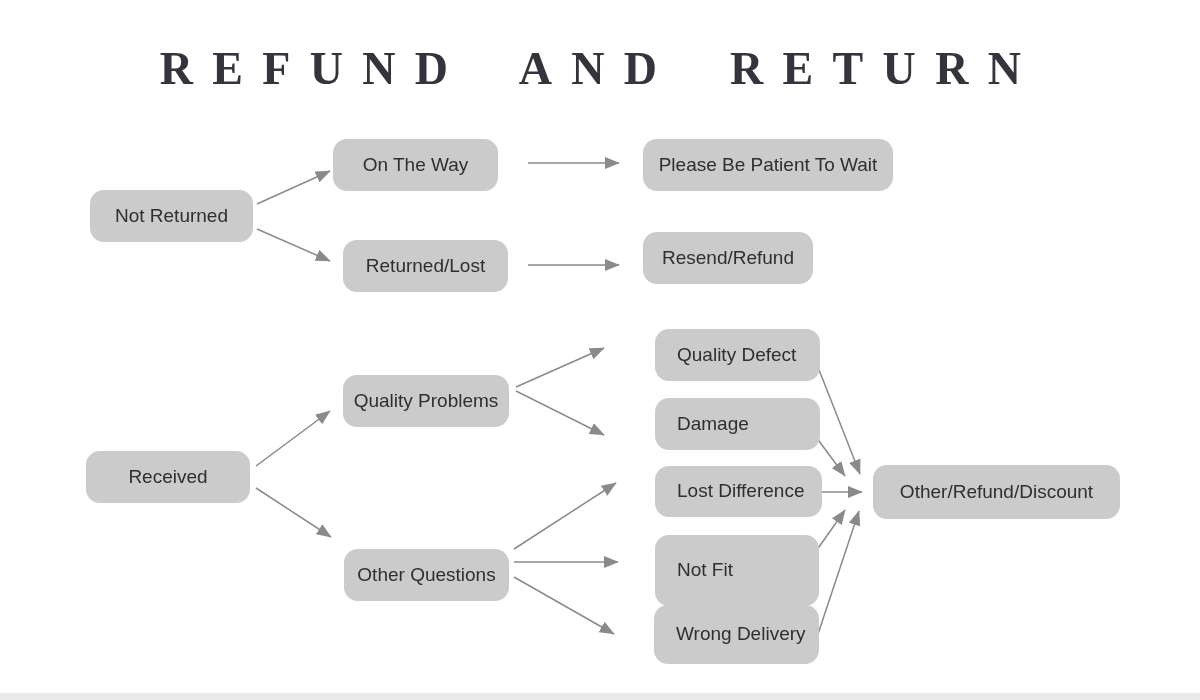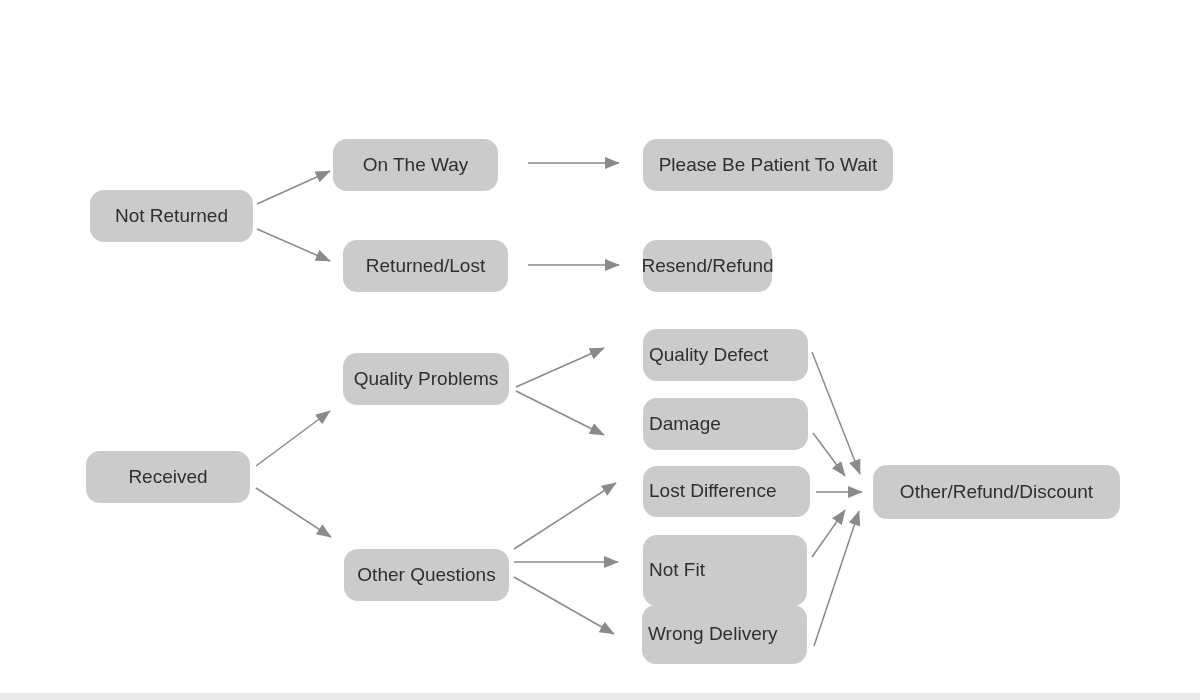--- a/index.html
+++ b/index.html
@@ -40,35 +40,37 @@
     display: flex;
     align-items: center;
     justify-content: center;
     color: var(--node-text, #2f2f2f);
     font-size: 19px;
     line-height: 1.1;
     white-space: nowrap;
   }
   .node.left {
     justify-content: flex-start;
-    padding-left: 6px;
+    padding-left: 22px;
+    margin-left: 12px;
   }
   .bottom-strip {
     position: absolute;
     left: 0;
     bottom: 0;
     width: 100%;
     height: 7px;
     background: var(--strip, #e9e9e9);
   }
 </style>
 </head>
 <body>
 
 <div class="stage" style="--bg: #ffffff; --node-fill: #cbcbcb; --node-text: #2f2f2f; --title-text: #34343c; --strip: #e9e9e9;">
+  <div class="title">REFUND AND RETURN</div>
 
   <svg id="edge-layer" width="1200" height="700" viewBox="0 0 1200 700" xmlns="http://www.w3.org/2000/svg">
     <defs>
       <marker id="arrowhead-marker" markerWidth="10" markerHeight="8" refX="9.5" refY="4" orient="auto" markerUnits="strokeWidth">
         <path d="M0,0 L10,4 L0,8 Z" fill="#8a8a8a"></path>
       </marker>
     </defs>
     <g id="edge-group">
         <line x1="257" y1="204" x2="330" y2="171" stroke="#8a8a8a" stroke-width="1.5" marker-end="url(#arrowhead-marker)"></line>
         <line x1="257" y1="229" x2="330" y2="261" stroke="#8a8a8a" stroke-width="1.5" marker-end="url(#arrowhead-marker)"></line>
@@ -87,23 +89,23 @@
         <line x1="812" y1="557" x2="845" y2="510" stroke="#8a8a8a" stroke-width="1.5" marker-end="url(#arrowhead-marker)"></line>
         <line x1="814" y1="646" x2="859" y2="511" stroke="#8a8a8a" stroke-width="1.5" marker-end="url(#arrowhead-marker)"></line>
       </g>
   </svg>
 
   <div id="nodes">
       <div class="node" style="left: 90px; top: 190px; width: 163px; height: 52px;">Not Returned</div>
       <div class="node" style="left: 333px; top: 139px; width: 165px; height: 52px;">On The Way</div>
       <div class="node" style="left: 343px; top: 240px; width: 165px; height: 52px;">Returned/Lost</div>
       <div class="node" style="left: 643px; top: 139px; width: 250px; height: 52px;">Please Be Patient To Wait</div>
-      <div class="node" style="left: 643px; top: 240px; width: 129px; height: 52px;">Resend/Refund</div>
+      <div class="node" style="left: 643px; top: 232px; width: 170px; height: 52px;">Resend/Refund</div>
       <div class="node" style="left: 86px; top: 451px; width: 164px; height: 52px;">Received</div>
-      <div class="node" style="left: 343px; top: 353px; width: 166px; height: 52px;">Quality Problems</div>
+      <div class="node" style="left: 343px; top: 375px; width: 166px; height: 52px;">Quality Problems</div>
       <div class="node" style="left: 344px; top: 537px; width: 165px; height: 52px; margin-top: 12px;">Other Questions</div>
       <div class="node left" style="left: 643px; top: 329px; width: 165px; height: 52px;">Quality Defect</div>
       <div class="node left" style="left: 643px; top: 398px; width: 165px; height: 52px;">Damage</div>
       <div class="node left" style="left: 643px; top: 466px; width: 167px; height: 51px;">Lost Difference</div>
       <div class="node left" style="left: 643px; top: 535px; width: 164px; height: 71px;">Not Fit</div>
       <div class="node left" style="left: 642px; top: 605px; width: 165px; height: 59px;">Wrong Delivery</div>
       <div class="node" style="left: 873px; top: 465px; width: 247px; height: 54px;">Other/Refund/Discount</div>
     </div>
 
   <div class="bottom-strip"></div>

